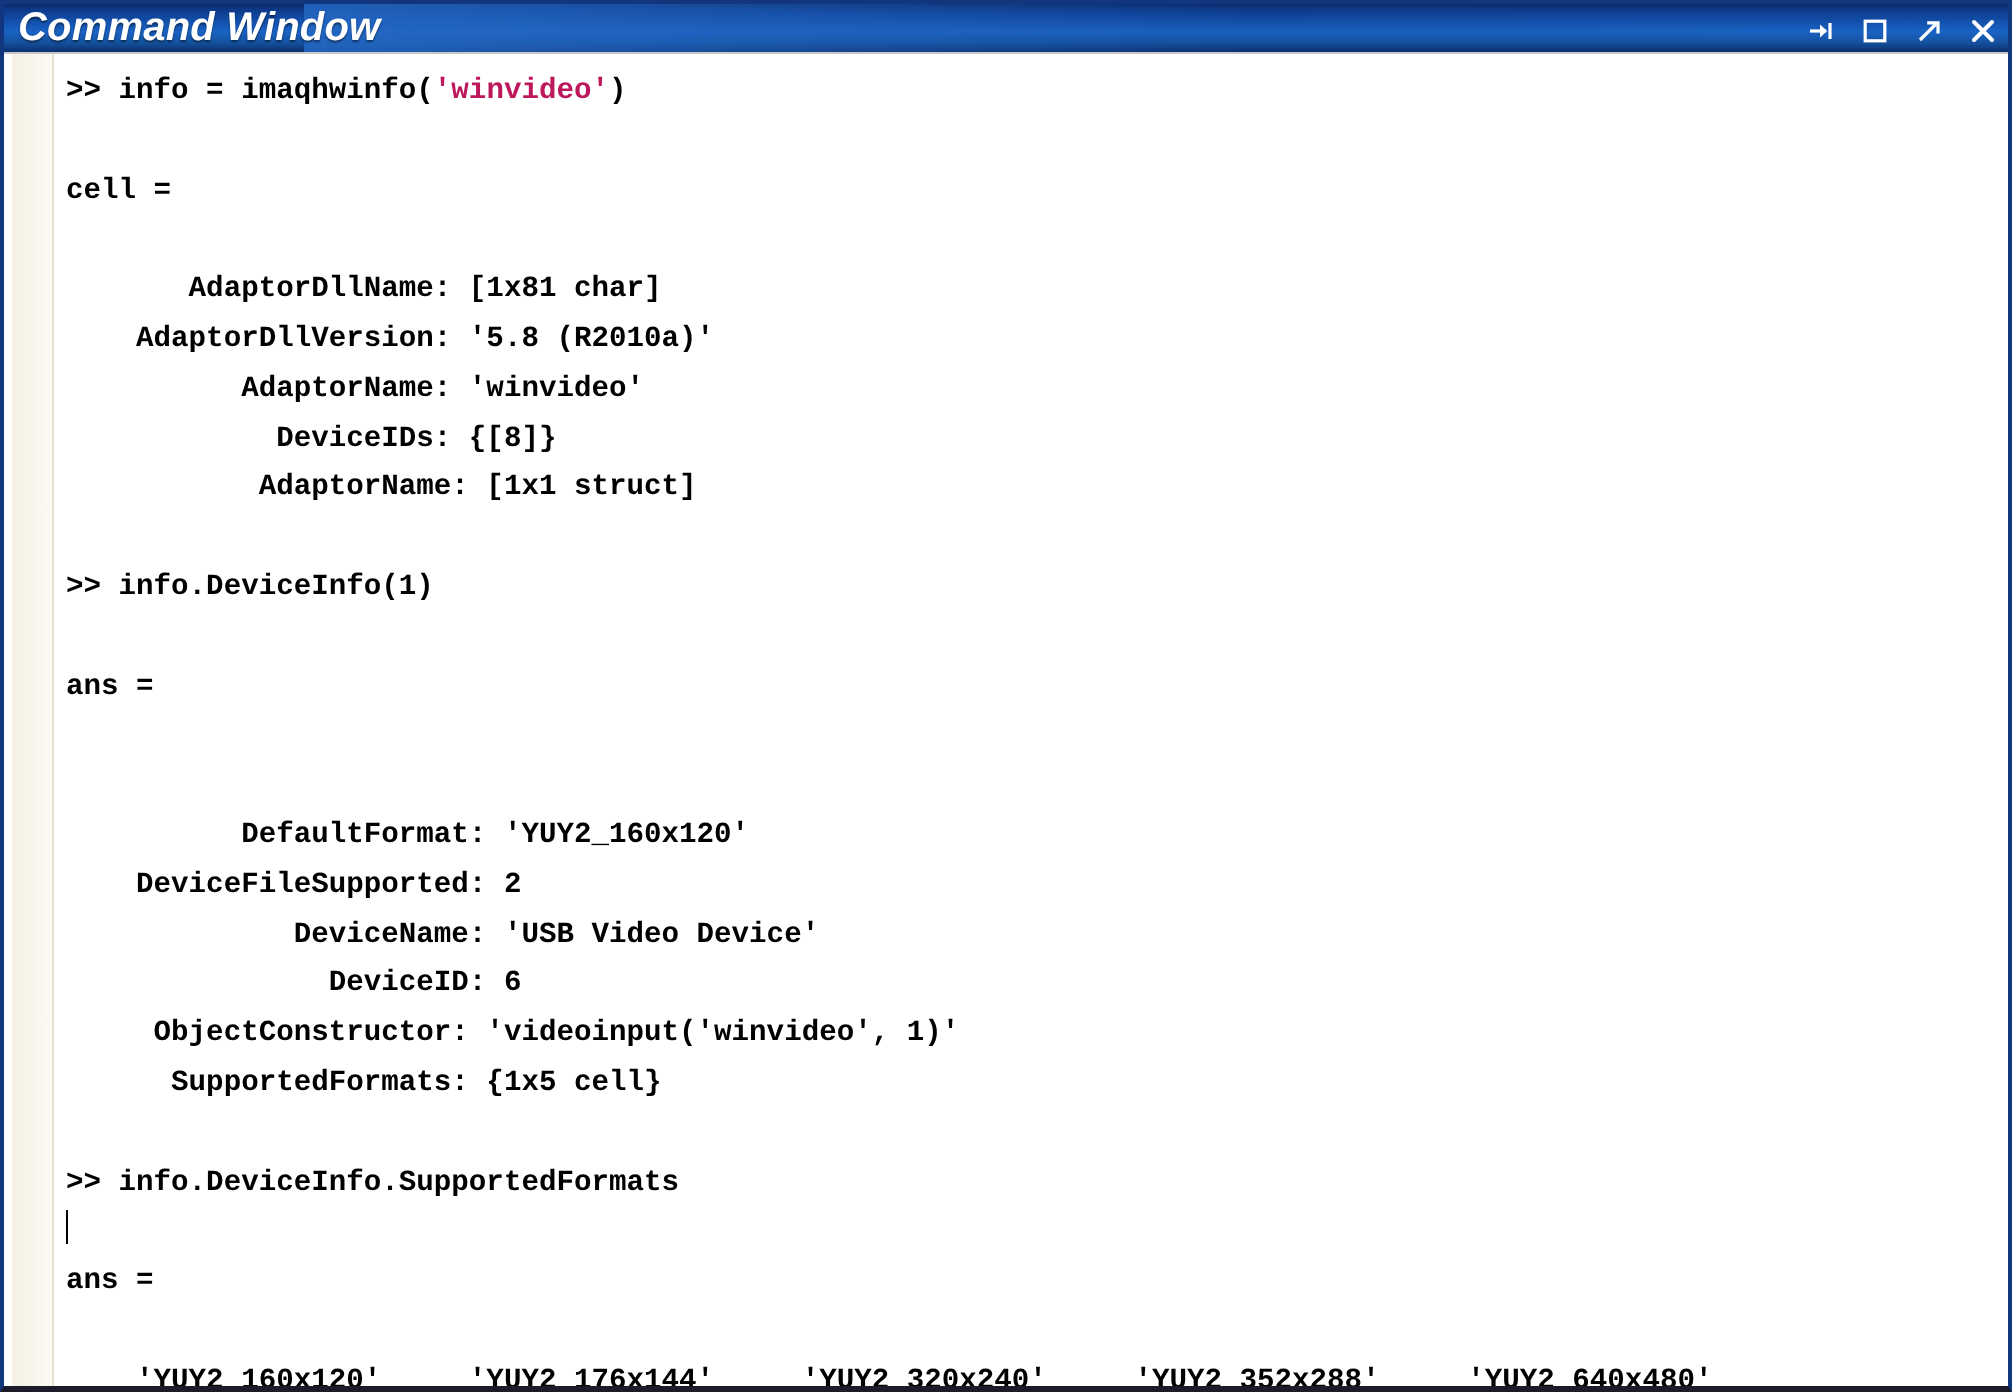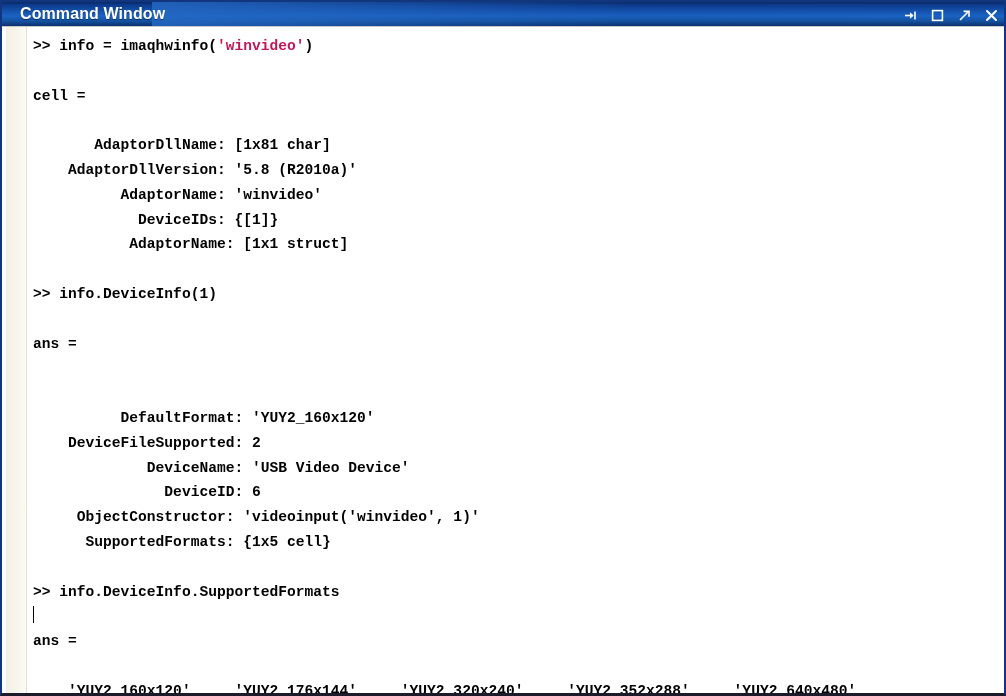--- a/index.html
+++ b/index.html
@@ -41,27 +41,28 @@
     content: "";
     position: absolute;
     left: 150px; top: 0; right: 0; bottom: 0;
     background: linear-gradient(90deg, rgba(36,104,196,0.85) 0%, rgba(17,60,140,0.1) 55%, rgba(10,38,96,0.0) 100%);
     pointer-events: none;
   }
   .title-text {
     position: relative;
     z-index: 2;
     color: #ffffff;
-    font-size: 16px;
+    font-size: 20px;
     font-weight: bold;
     letter-spacing: 0.1px;
-    padding-left: 18px;
+    padding-left: 7px;
     line-height: 26px;
     white-space: nowrap;
     text-shadow: 0 1px 1px rgba(0,0,0,0.45);
+    font-style: italic;
   }
   .title-controls {
     position: absolute;
     right: 6px;
     top: 0;
     height: 26px;
     display: flex;
     align-items: center;
     gap: 13px;
     z-index: 3;
@@ -179,21 +180,21 @@
   <div id="client">
     <div id="gutter"></div>
     <div id="console">
         <div class="line"><span>&gt;&gt; info = imaqhwinfo(</span><span class="str">'winvideo'</span><span>)</span></div>
         <div class="line blank">&nbsp;</div>
         <div class="line"><span>cell =</span></div>
         <div class="line blank">&nbsp;</div>
         <div class="line"><span>       AdaptorDllName: [1x81 char]</span></div>
         <div class="line"><span>    AdaptorDllVersion: '5.8 (R2010a)'</span></div>
         <div class="line"><span>          AdaptorName: 'winvideo'</span></div>
-        <div class="line"><span>            DeviceIDs: {[1]}</span></div>
+        <div class="line"><span>            DeviceIDs: {[8]}</span></div>
         <div class="line"><span>           AdaptorName: [1x1 struct]</span></div>
         <div class="line blank">&nbsp;</div>
         <div class="line"><span>&gt;&gt; info.DeviceInfo(1)</span></div>
         <div class="line blank">&nbsp;</div>
         <div class="line"><span>ans =</span></div>
         <div class="line blank">&nbsp;</div>
         <div class="line blank">&nbsp;</div>
         <div class="line"><span>          DefaultFormat: 'YUY2_160x120'</span></div>
         <div class="line"><span>    DeviceFileSupported: 2</span></div>
         <div class="line"><span>             DeviceName: 'USB Video Device'</span></div>

